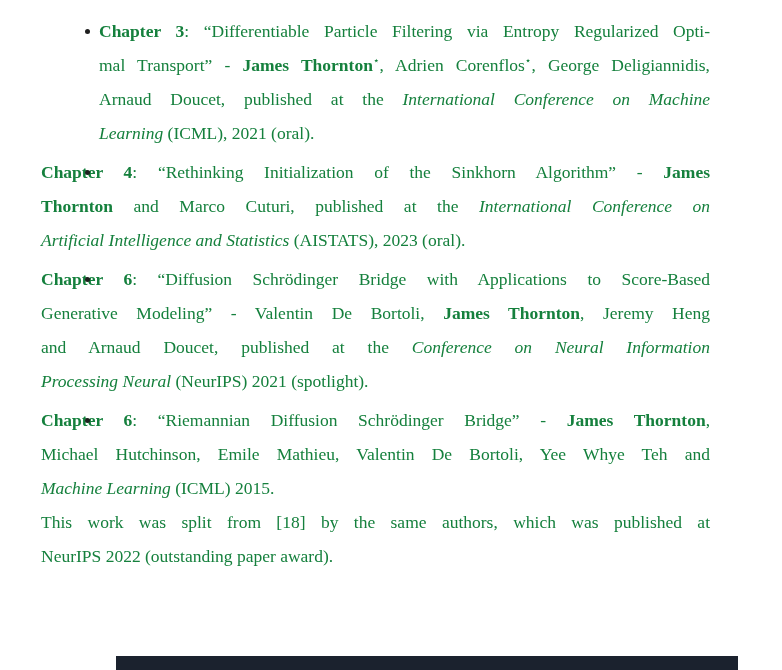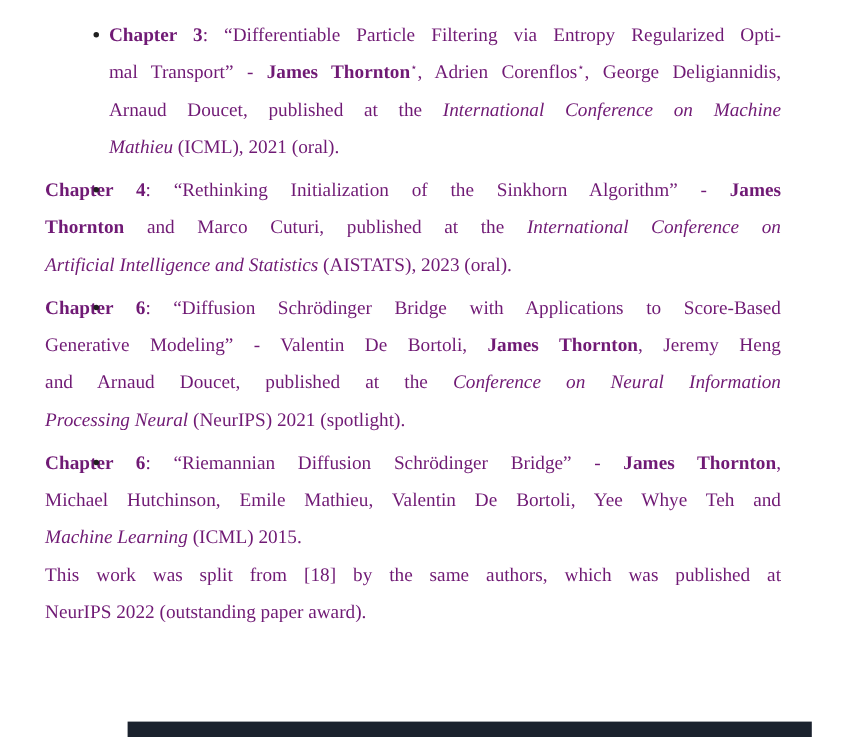--- a/index.html
+++ b/index.html
@@ -66,28 +66,28 @@
     position: absolute;
     left: 116px;
     bottom: 0;
     width: 622px;
     height: 14px;
   }
 </style>
 </head>
 <body style="background: rgb(255, 255, 255);">
 
-<div class="doc-page" style="color: #701a75;">
+<div class="doc-page" style="color: #15803d;">
   <div class="bullet-list">
       <div class="item">
         <span class="bullet"></span>
         <div class="line"><span class="b">Chapter 3</span><span class="">: “Differentiable Particle Filtering via Entropy Regularized Opti-</span></div>
         <div class="line"><span class="">mal Transport” - </span><span class="b">James Thornton</span><span class="sup">⋆</span><span class="">, Adrien Corenflos</span><span class="sup">⋆</span><span class="">, George Deligiannidis,</span></div>
         <div class="line"><span class="">Arnaud Doucet, published at the </span><span class="i">International Conference on Machine</span></div>
-        <div class="line last"><span class="i">Mathieu</span><span class=""> (ICML), 2021 (oral).</span></div>
+        <div class="line last"><span class="i">Learning</span><span class=""> (ICML), 2021 (oral).</span></div>
       </div>
       <div class="item">
         <span class="bullet"></span>
         <div class="line"><span class="b">Chapter 4</span><span class="">: “Rethinking Initialization of the Sinkhorn Algorithm” - </span><span class="b">James</span></div>
         <div class="line"><span class="b">Thornton</span><span class=""> and Marco Cuturi, published at the </span><span class="i">International Conference on</span></div>
         <div class="line last"><span class="i">Artificial Intelligence and Statistics</span><span class=""> (AISTATS), 2023 (oral).</span></div>
       </div>
       <div class="item">
         <span class="bullet"></span>
         <div class="line"><span class="b">Chapter 6</span><span class="">: “Diffusion Schrödinger Bridge with Applications to Score-Based</span></div>

